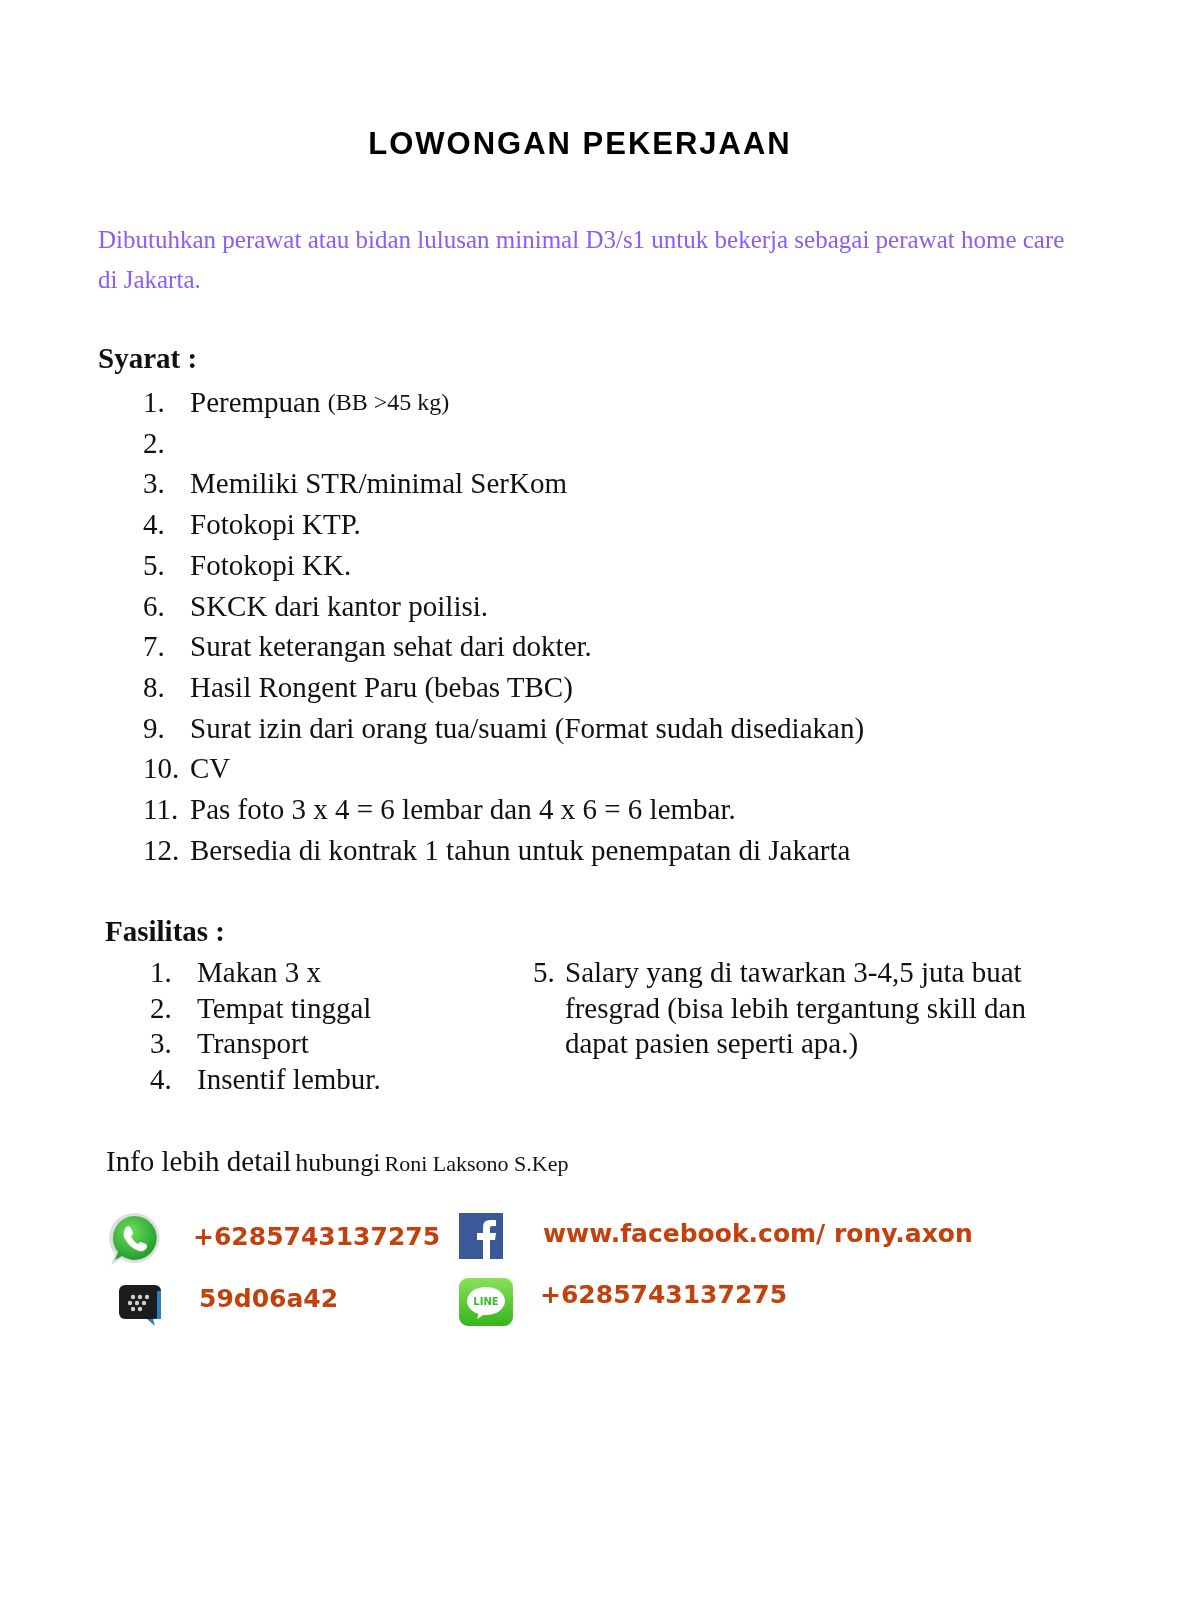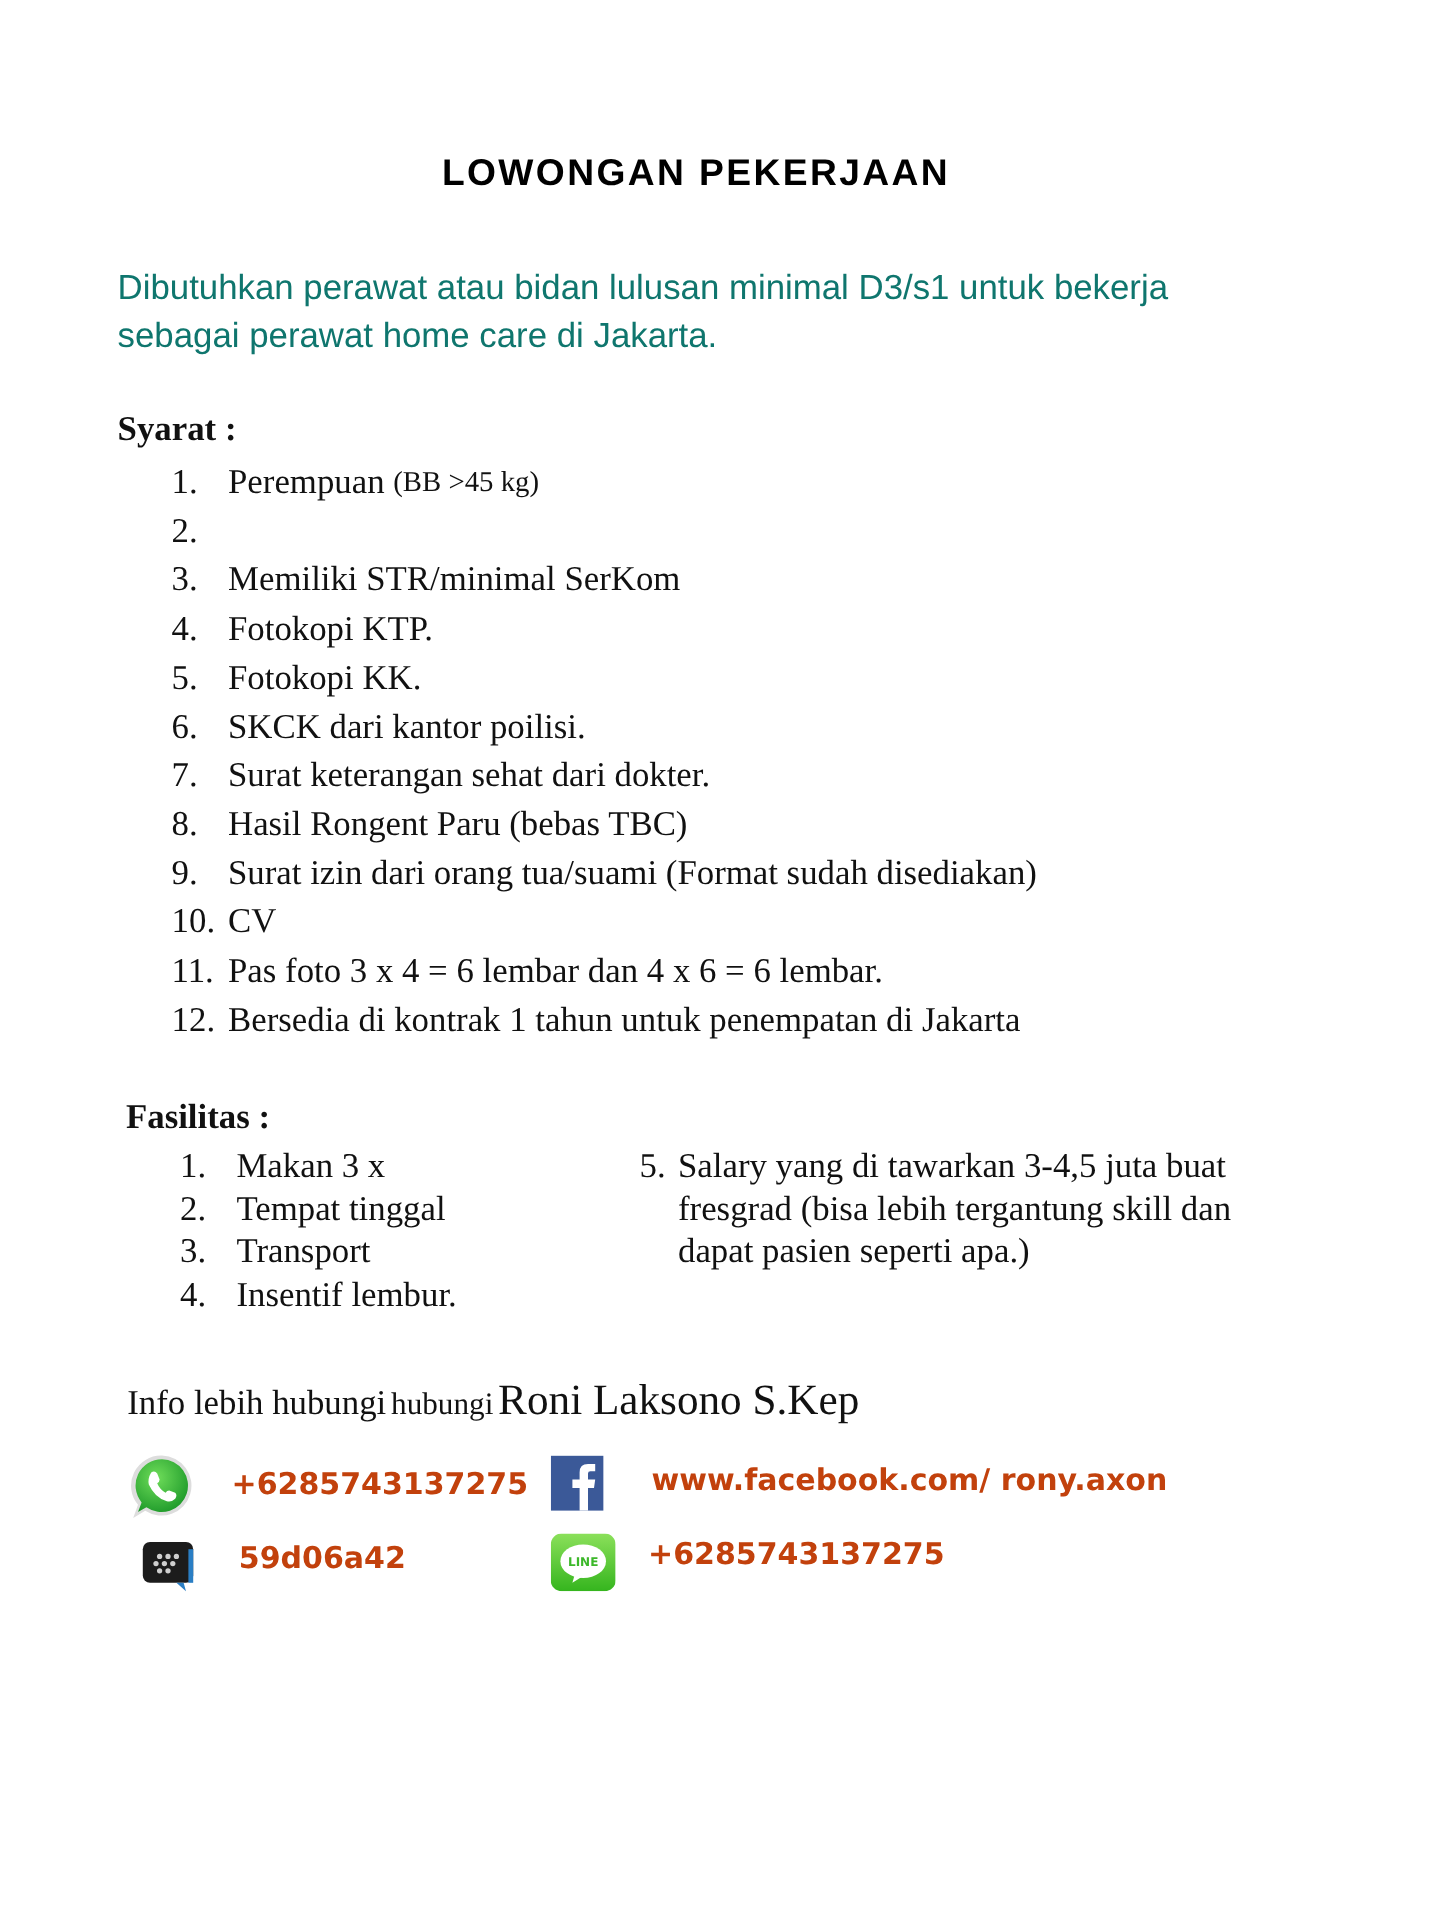--- a/index.html
+++ b/index.html
@@ -4,21 +4,21 @@
   <style>
     html, body { margin: 0; padding: 0; background: #ffffff; }
     body { width: 1197px; height: 1600px; position: relative; overflow: hidden; color: #111; }
     .title {
       position: absolute; left: 0; width: 1160px; top: 126px; text-align: center;
       font-family: "Liberation Sans", sans-serif; font-weight: 900; font-size: 31px;
       letter-spacing: 2px; color: #000;
     }
     .intro {
       position: absolute; left: 98px; top: 220px; width: 980px;
-      font-family: Liberation Sans, sans-serif; font-size: 29px; line-height: 40px; color: #0f766e;
+      font-family: Liberation Serif, serif; font-size: 25px; line-height: 40px; color: #8b5cf6;
     }
     .heading {
       position: absolute; font-family: "Liberation Serif", serif; font-weight: bold;
       font-size: 29px; color: #111;
     }
     .syarat-list {
       position: absolute; left: 143px; top: 382px; margin: 0; padding: 0; list-style: none;
       font-family: "Liberation Serif", serif; font-size: 29px; line-height: 40.7px; color: #111;
     }
     .syarat-list li { display: flex; white-space: nowrap; }
@@ -34,21 +34,21 @@
       font-family: "Liberation Serif", serif; font-size: 29px; line-height: 35.5px; color: #111;
       display: flex;
     }
     .fas-right .num { width: 32px; flex: none; }
     .contact-line {
       position: absolute; left: 106px; top: 1145px;
       font-family: "Liberation Serif", serif; color: #111; white-space: nowrap;
     }
     .contact-line .a { font-size: 29px; }
     .contact-line .b { font-size: 26px; }
-    .contact-line .c { font-size: 36px; }
+    .contact-line .c { font-size: 22px; }
     .contact-row {
       position: absolute; display: flex; align-items: center;
       font-family: "DejaVu Sans", sans-serif; font-weight: bold; color: #c2410c;
     }
     .icon { display: inline-block; position: absolute; }
   </style>
 </head>
 <body>
 
 <div>
@@ -126,21 +126,21 @@
         <span>Insentif lembur.</span>
       </li>
   </ul>
 
   <div class="fas-right">
     <span class="num">5.</span>
     <span>Salary yang di tawarkan 3-4,5 juta buat fresgrad (bisa lebih tergantung skill dan dapat pasien seperti apa.)</span>
   </div>
 
   <div class="contact-line">
-    <span class="a">Info lebih hubungi</span>
+    <span class="a">Info lebih detail</span>
     <span class="b">hubungi</span>
     <span class="c">Roni Laksono S.Kep</span>
   </div>
 
   <span class="icon" style="left:106px; top:1210px;">
     <svg width="58" height="58" viewBox="0 0 58 58">
       <defs>
         <radialGradient id="wg" cx="40%" cy="35%" r="70%">
           <stop offset="0%" stop-color="#6fdd5a"></stop>
           <stop offset="100%" stop-color="#1e9a2a"></stop>

